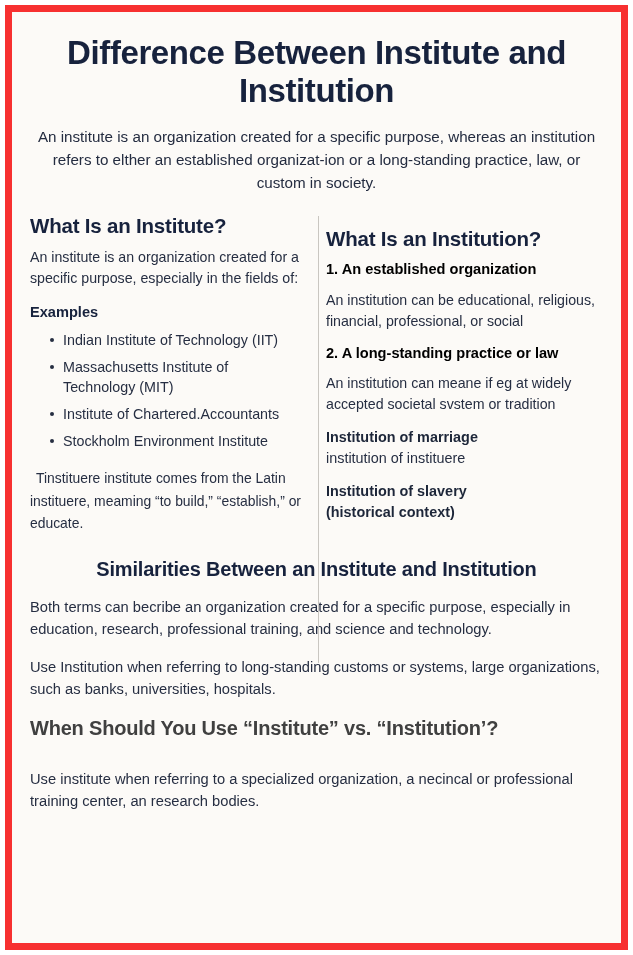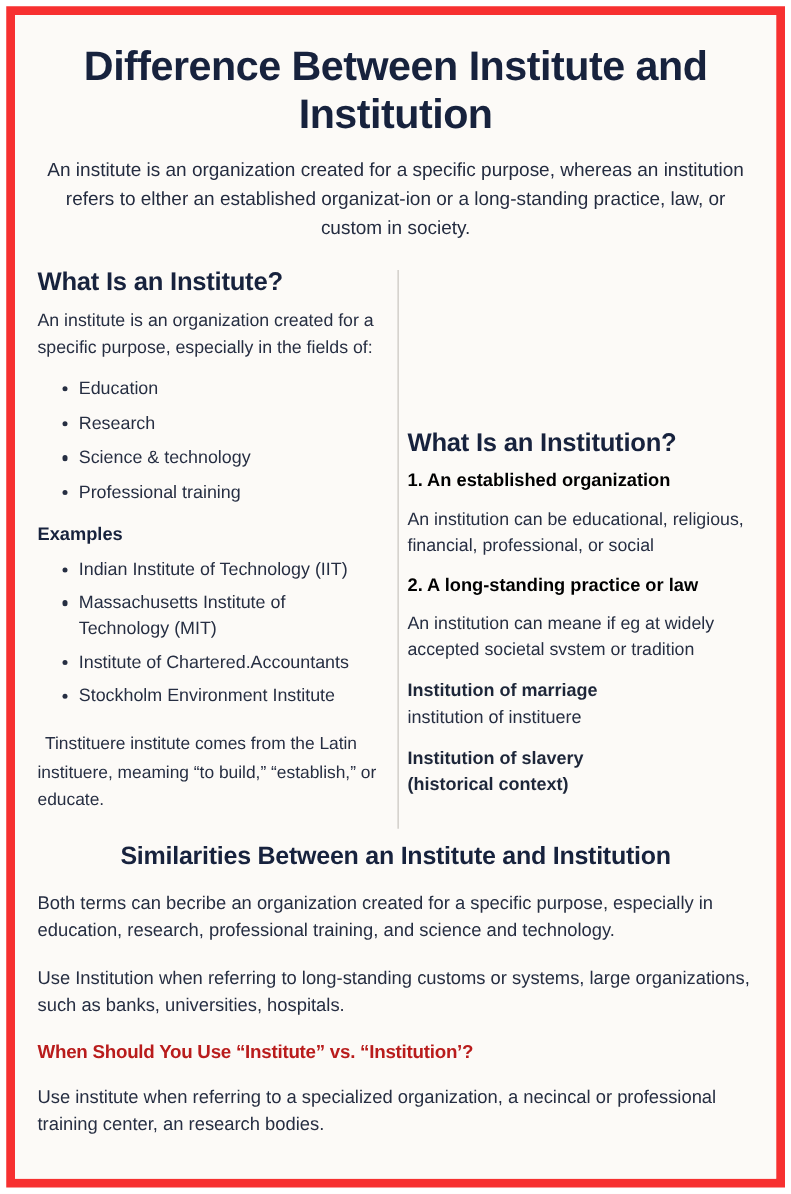--- a/index.html
+++ b/index.html
@@ -182,23 +182,23 @@
     letter-spacing: -0.2px;
   }
   .lower-text {
     margin: 0 0 16px 0;
     color: #262e42;
     font-size: 14.7px;
     line-height: 1.5;
     font-weight: normal;
   }
   .lower-head-left {
-    margin: 0 0 16px 0;
-    color: #b91c1c;
-    font-size: 15px;
+    margin: 0 0 26px 0;
+    color: #404040;
+    font-size: 20px;
     line-height: 1.28;
     font-weight: bold;
     letter-spacing: -0.2px;
   }
   .lower-text.last {
     margin-bottom: 0;
   }
 </style>
 </head>
 <body>
@@ -213,26 +213,20 @@
     <div class="columns">
 
       <div class="col-divider"></div>
 
       <div class="col col-left">
 
         <h2 class="col-head">What Is an Institute?</h2>
 
         <p class="body-text">An institute is an organization created for a specific purpose, especially in the fields of:</p>
 
-        <ul class="bullets">
-          <li>Education</li>
-          <li>Research</li>
-          <li>Science &amp; technology</li>
-          <li>Professional training</li>
-        </ul>
 
         <div class="label-bold">Examples</div>
 
         <ul class="bullets compact">
           <li>Indian Institute of Technology (IIT)</li>
           <li>Massachusetts Institute of Technology (MIT)</li>
           <li>Institute of Chartered.Accountants</li>
           <li>Stockholm Environment Institute</li>
         </ul>
 

